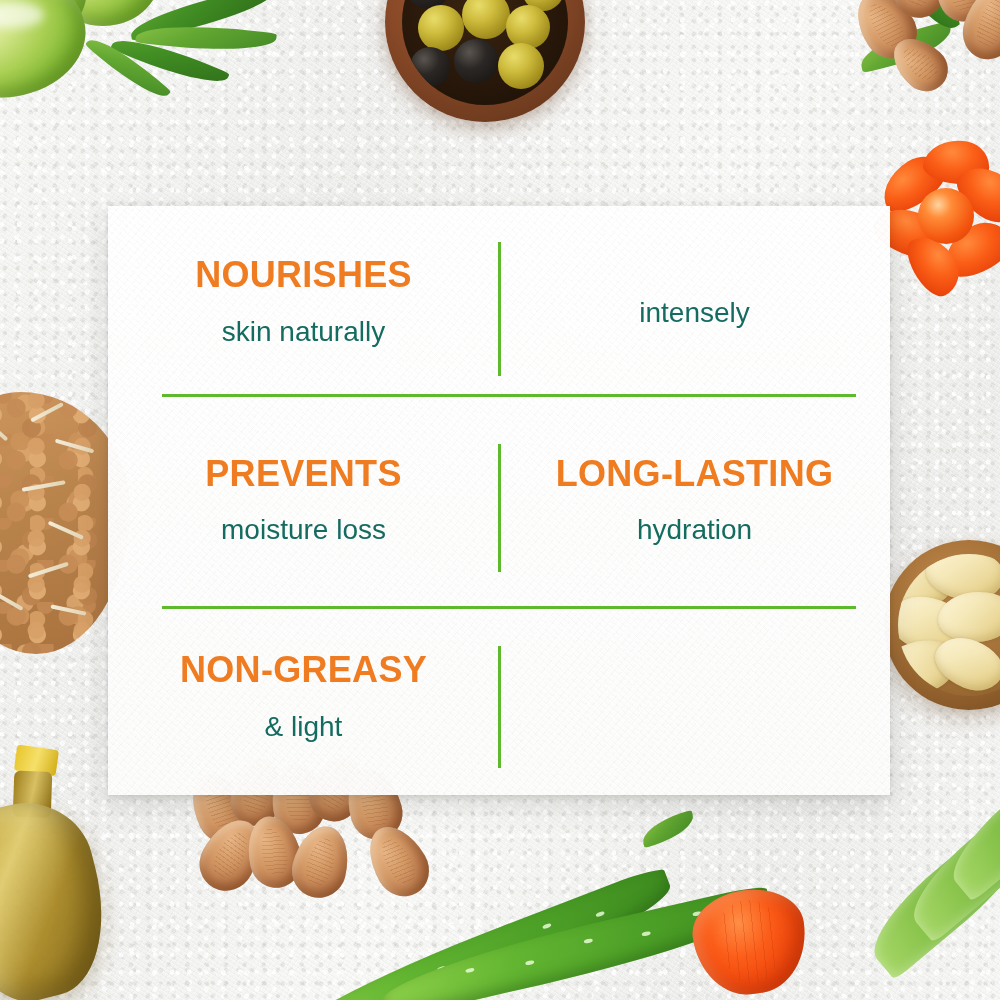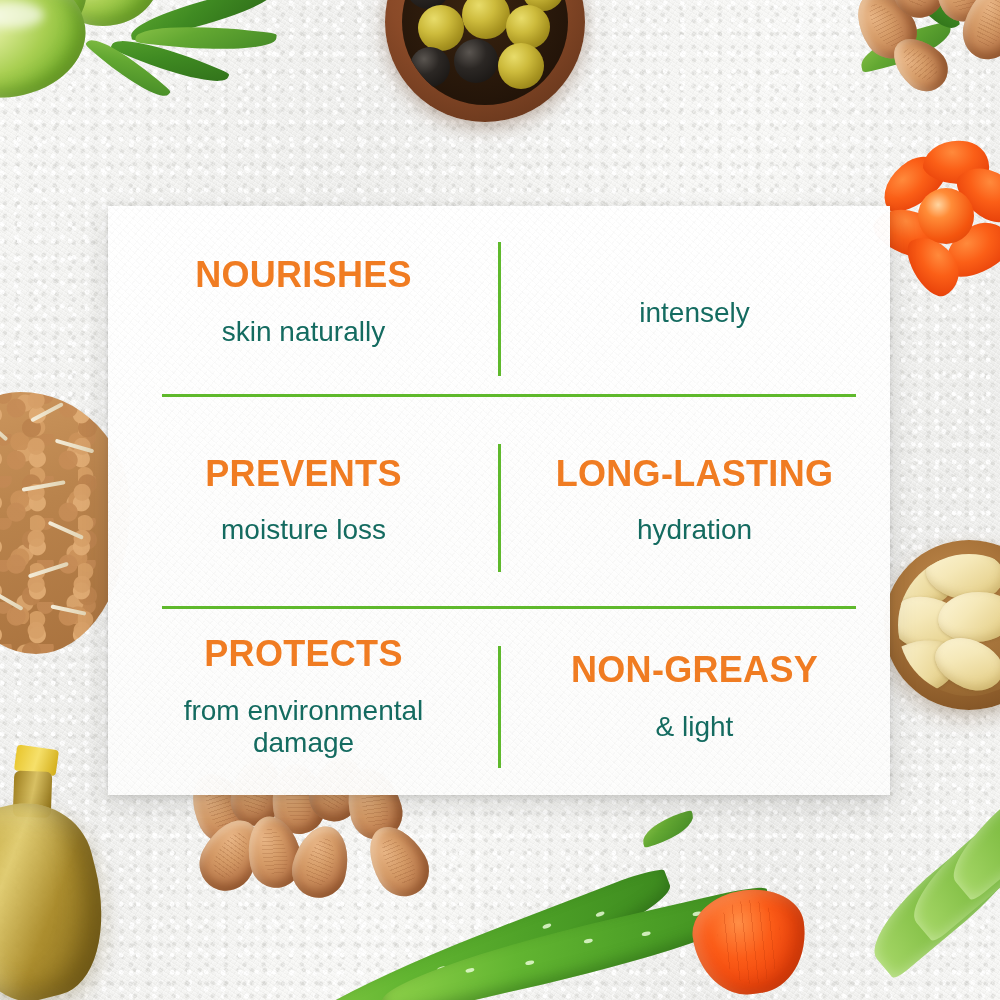--- a/index.html
+++ b/index.html
@@ -401,24 +401,20 @@
       <div class="cell">
         <div class="b-title">PREVENTS</div>
         <div class="b-sub">moisture loss</div>
       </div>
 
       <div class="cell">
         <div class="b-title">LONG-LASTING</div>
         <div class="b-sub">hydration</div>
       </div>
 
-      <div class="cell">
-        <div class="b-title">PROTECTS</div>
-        <div class="b-sub">from environmental damage</div>
-      </div>
 
       <div class="cell">
         <div class="b-title">NON-GREASY</div>
         <div class="b-sub">&amp; light</div>
       </div>
 
     </div>
   </div>
 
 </div>

